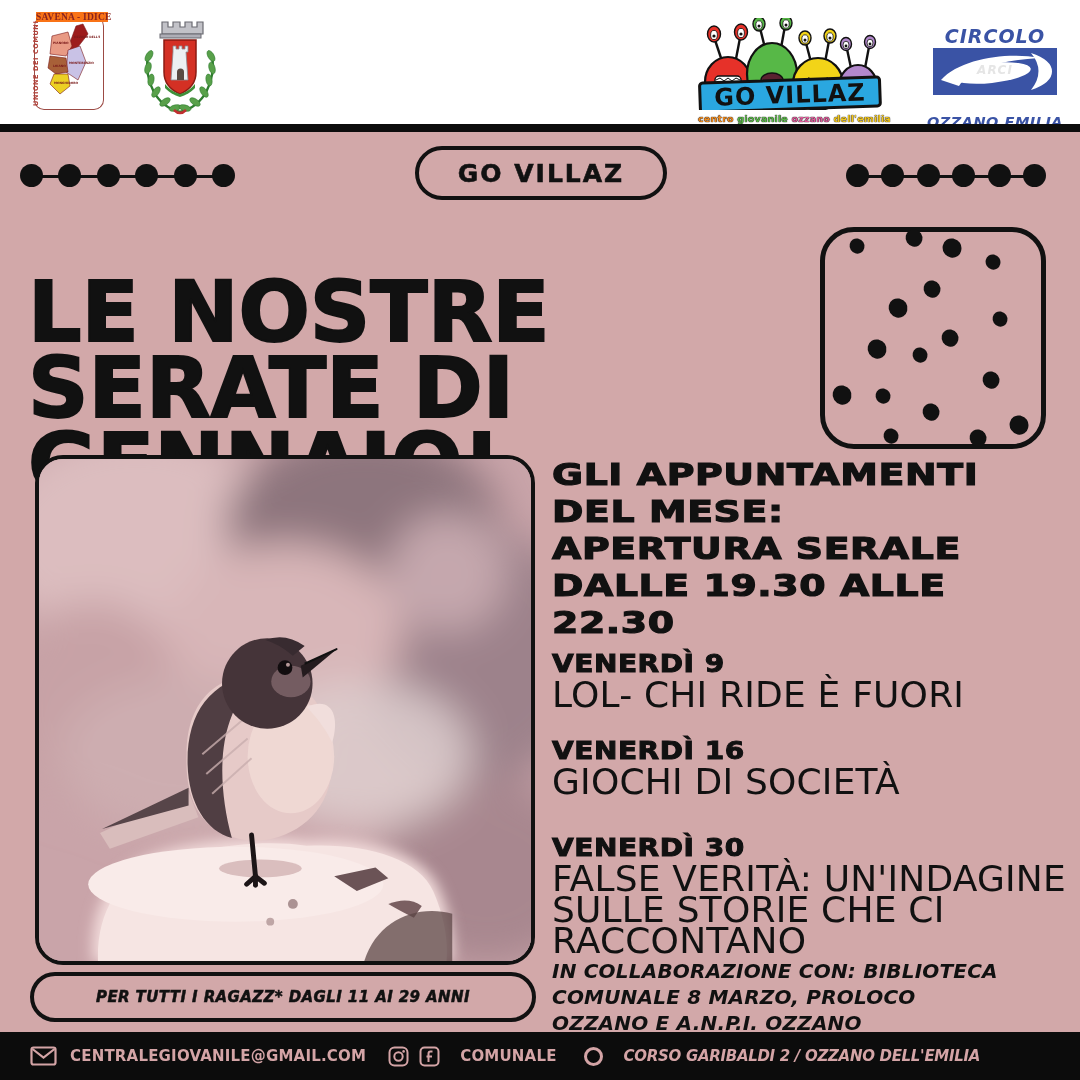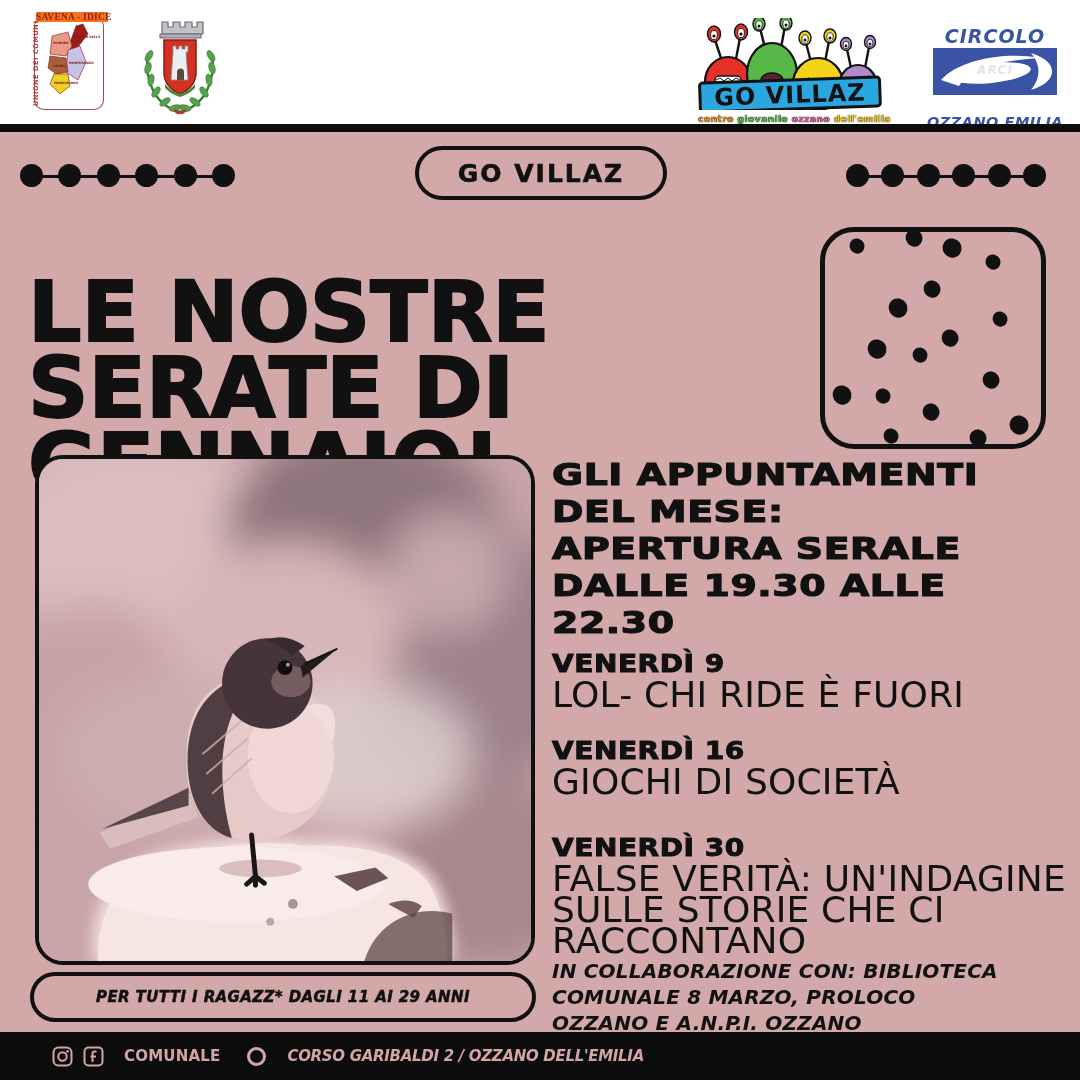--- a/index.html
+++ b/index.html
@@ -393,20 +393,29 @@
           <div class="nline">COMUNALE 8 MARZO, PROLOCO</div>
           <div class="nline">OZZANO E A.N.P.I. OZZANO</div>
         </div>
       </div>
     </section>
 
     <div class="audience-pill">PER TUTTI I RAGAZZ* DAGLI 11 AI 29 ANNI</div>
   </main>
 
   <footer class="footer">
+    <div class="fgroup fg-email">
+      <span class="icon">
+        <svg width="27" height="20" viewBox="0 0 27 20">
+            <rect x="1.5" y="1.5" width="24" height="17" rx="2" fill="none" stroke="#d4a4a6" stroke-width="2.2"></rect>
+            <path d="M2.5 3 L13.5 11.5 L24.5 3" fill="none" stroke="#d4a4a6" stroke-width="2.2"></path>
+          </svg>
+      </span>
+      <span class="ftext">CENTRALEGIOVANILE@GMAIL.COM</span>
+    </div>
     <div class="fgroup fg-social">
       <span class="icon">
         <svg width="21" height="21" viewBox="0 0 21 21">
             <rect x="1.5" y="1.5" width="18" height="18" rx="5" fill="none" stroke="#d4a4a6" stroke-width="2"></rect>
             <circle cx="10.5" cy="10.5" r="4.2" fill="none" stroke="#d4a4a6" stroke-width="2"></circle>
             <circle cx="15.6" cy="5.4" r="1.3" fill="#d4a4a6"></circle>
           </svg>
       </span>
       <span class="icon">
         <svg width="21" height="21" viewBox="0 0 21 21">

